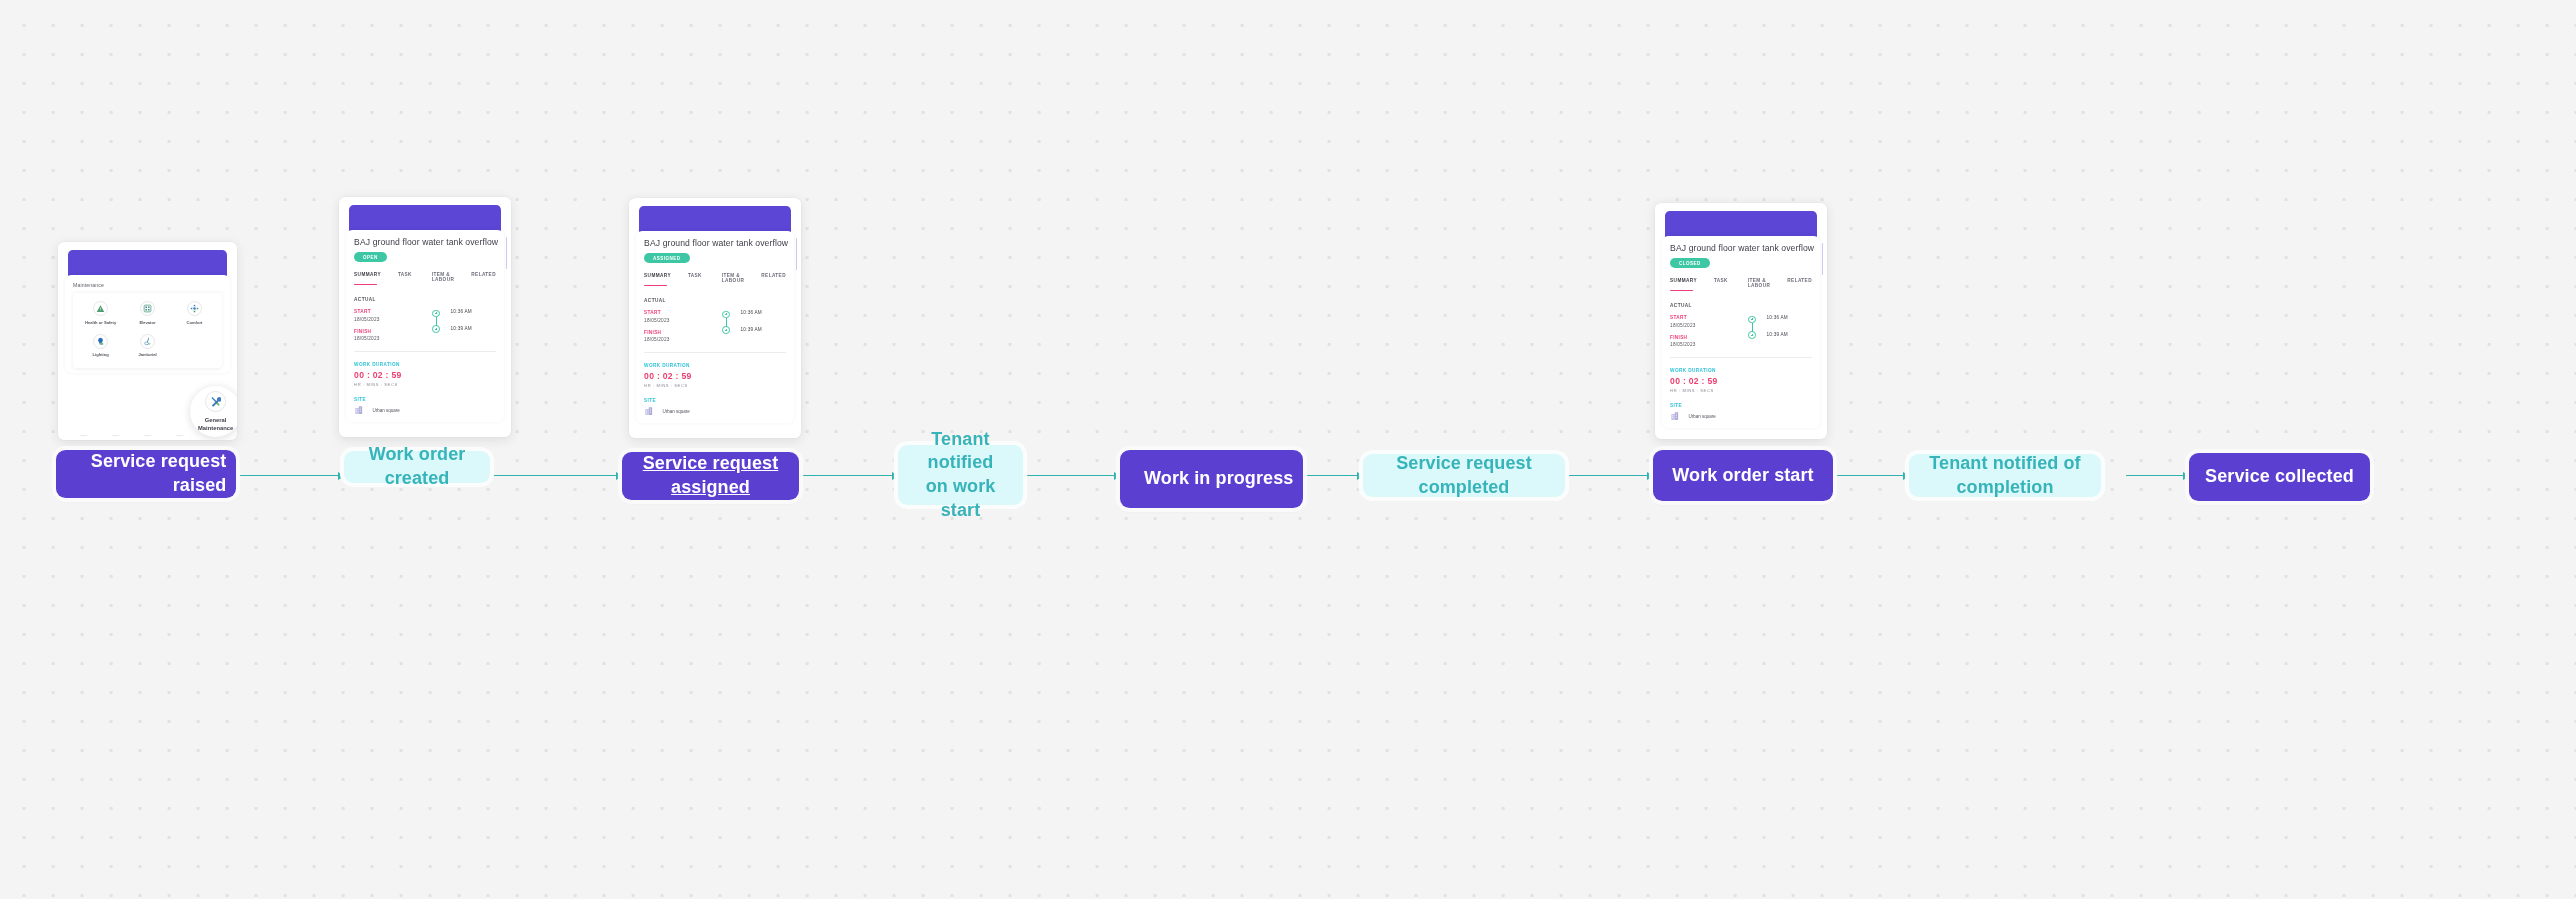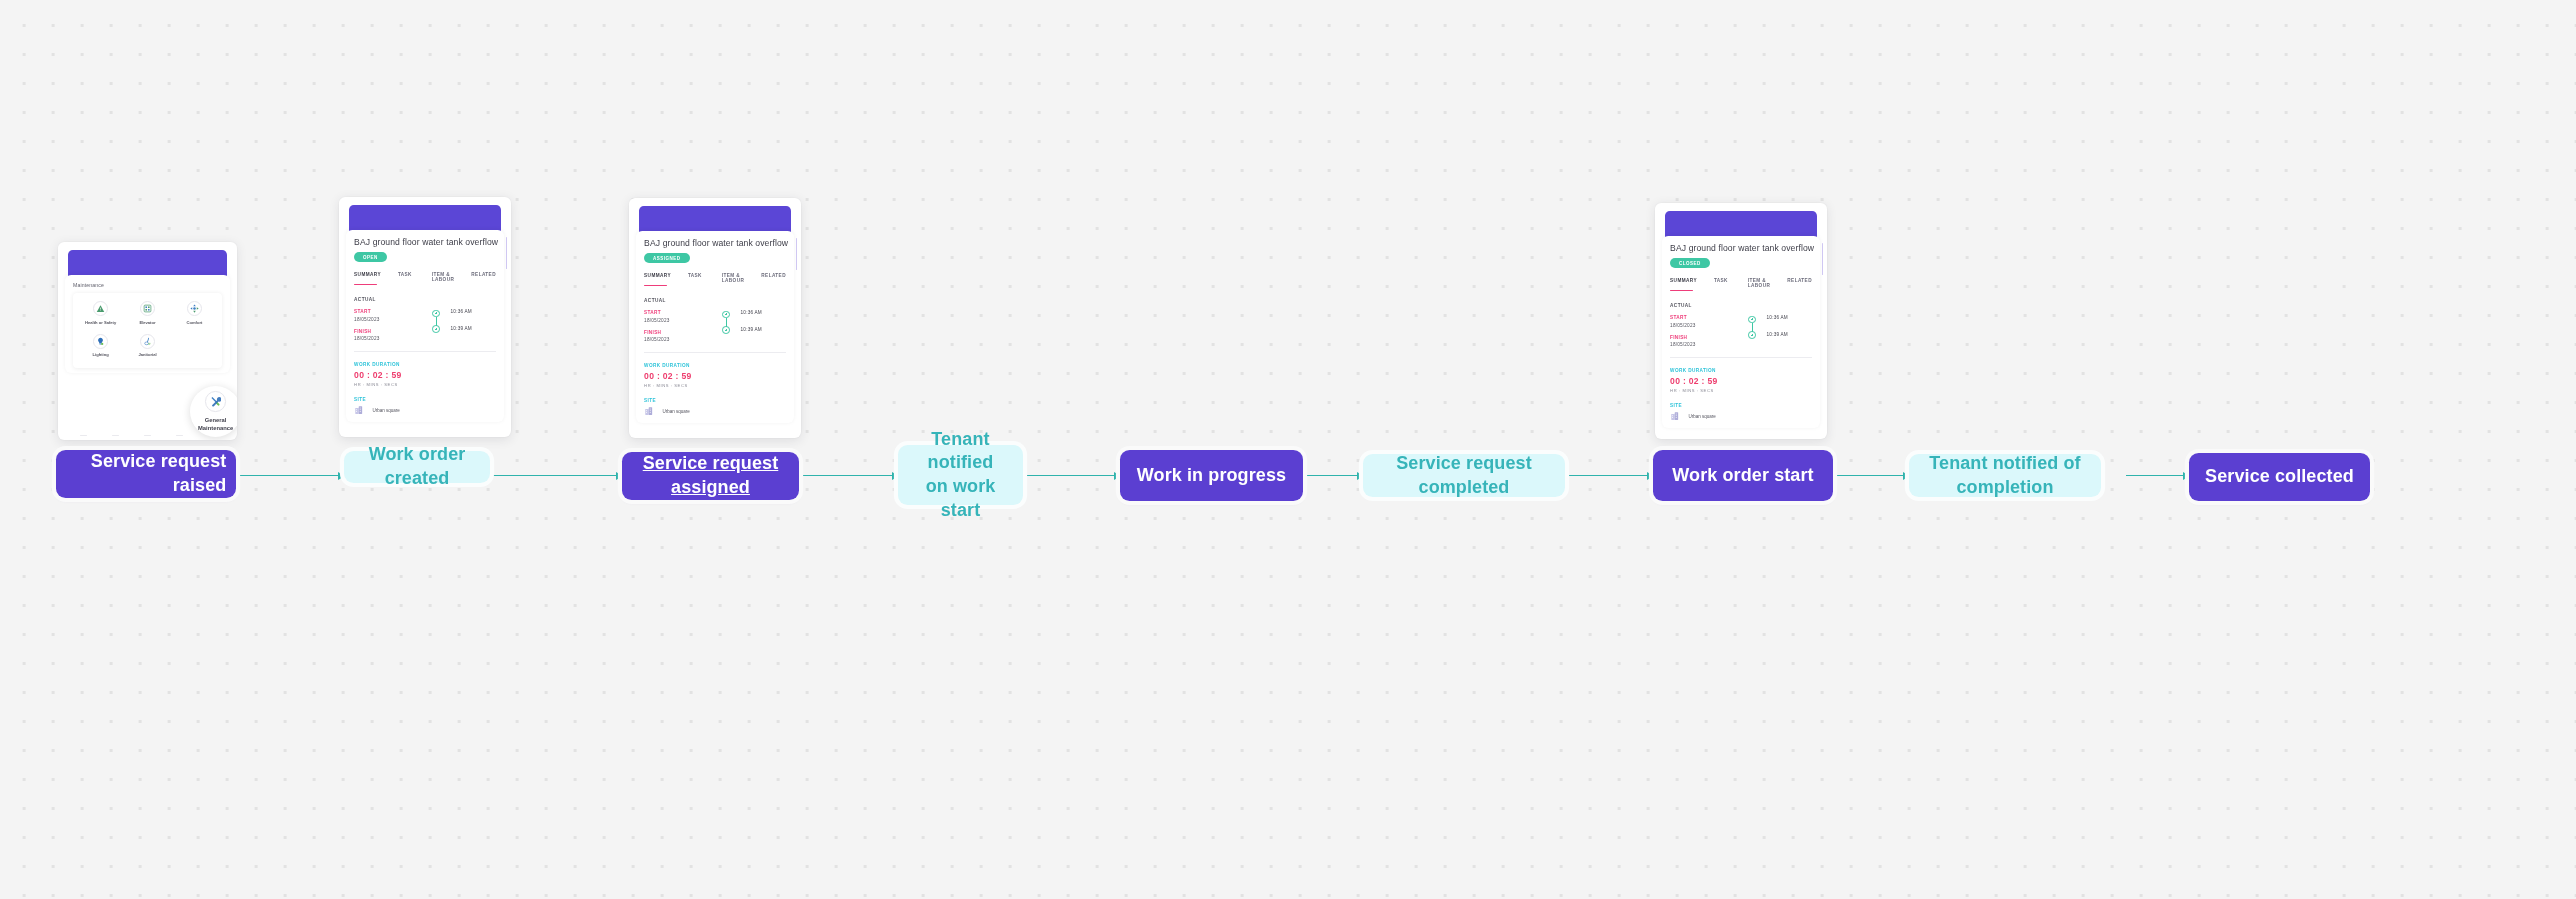--- a/index.html
+++ b/index.html
@@ -182,21 +182,21 @@
     <div class="node ghost" style="left: 344px; top: 451px; width: 146px; height: 32px;">
       <span class="node-label">Work order created</span>
     </div>
     <div class="node solid" style="left: 622px; top: 452px; width: 177px; height: 48px; text-decoration: underline;">
       <span class="node-label">Service request assigned</span>
     </div>
     <div class="node ghost" style="left: 898px; top: 445px; width: 125px; height: 60px;">
       <span class="node-label">Tenant notified
 on work start</span>
     </div>
-    <div class="node solid" style="left: 1120px; top: 450px; width: 183px; height: 51px;">
+    <div class="node solid" style="left: 1120px; top: 450px; width: 183px; height: 58px; text-align: right;">
       <span class="node-label">Work in progress</span>
     </div>
     <div class="node ghost" style="left: 1363px; top: 454px; width: 202px; height: 43px;">
       <span class="node-label">Service request completed</span>
     </div>
     <div class="node solid" style="left: 1653px; top: 450px; width: 180px; height: 51px;">
       <span class="node-label">Work order start</span>
     </div>
     <div class="node ghost" style="left: 1909px; top: 454px; width: 192px; height: 43px;">
       <span class="node-label">Tenant notified of completion</span>

